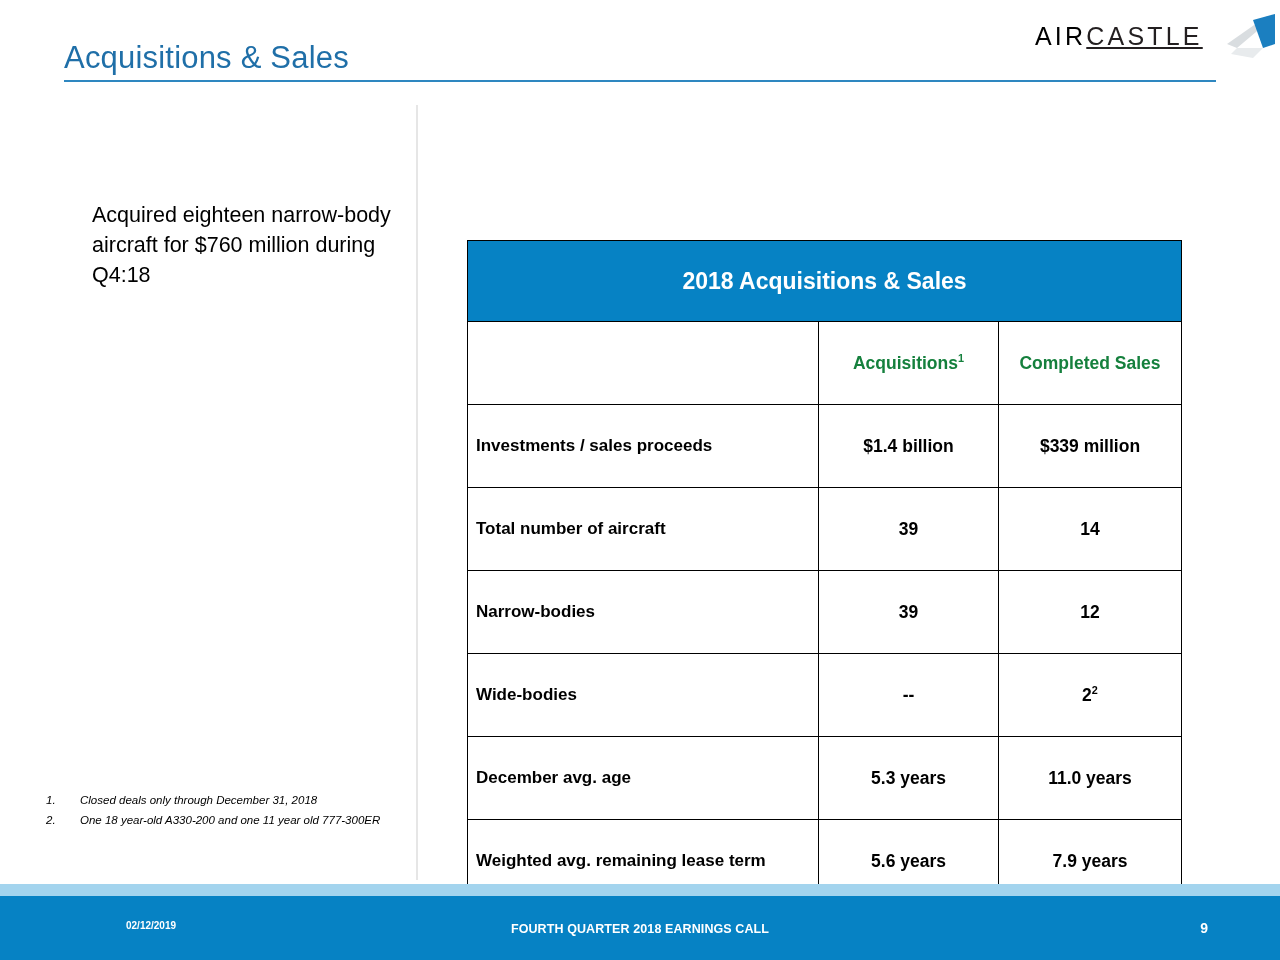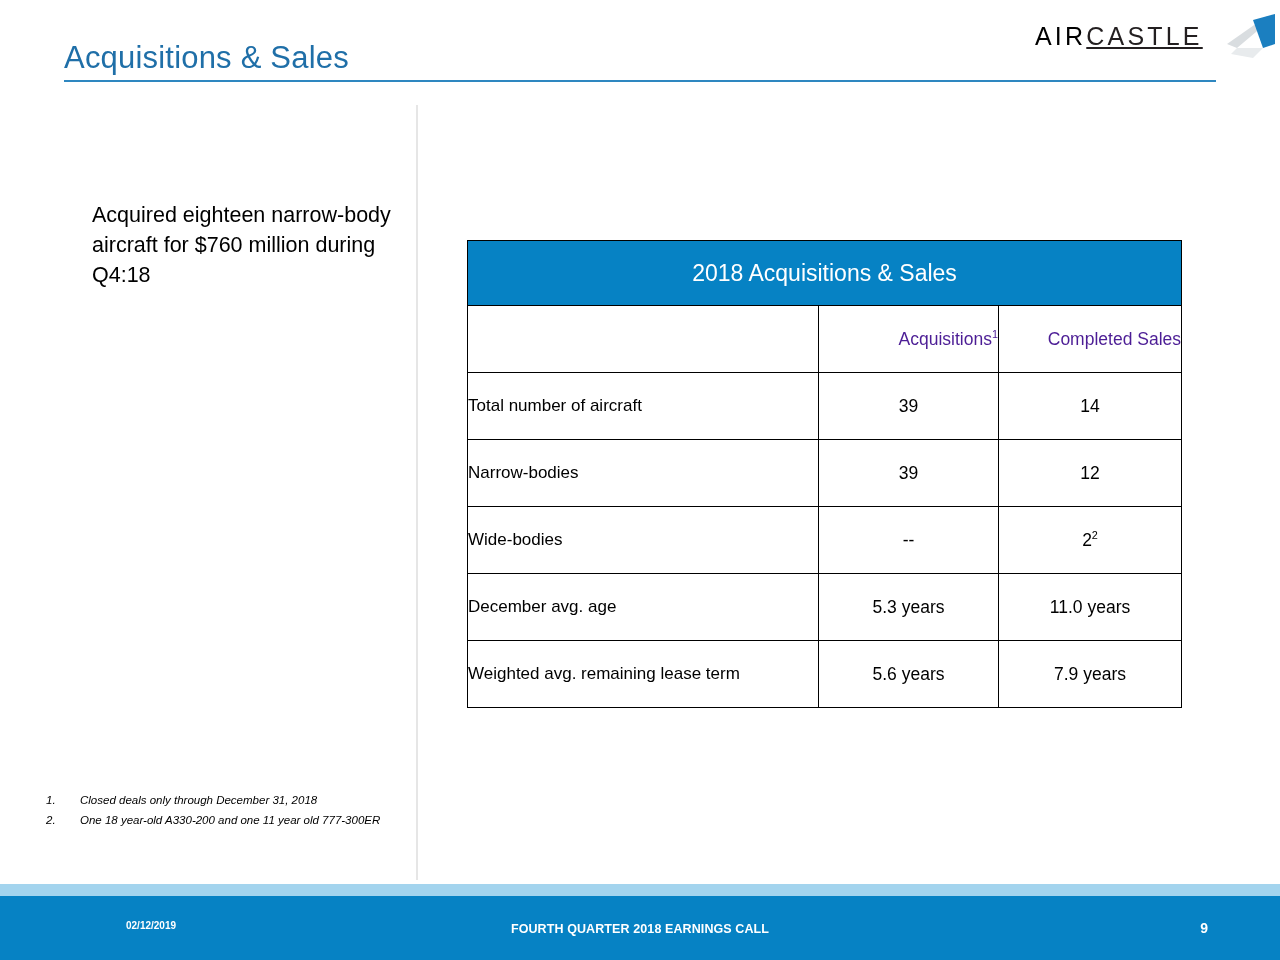--- a/index.html
+++ b/index.html
@@ -118,40 +118,40 @@
   #acq-sales-table {
     position: absolute;
     left: 467px;
     top: 240px;
     width: 714px;
     border-collapse: collapse;
     table-layout: fixed;
   }
   #acq-sales-table td, #acq-sales-table th {
     border: 1.6px solid #000000;
-    padding: 0;
-    font-weight: normal;
+    padding: 8px;
+    font-weight: bold;
   }
   #table-banner-cell {
     background: #0682C4;
     color: #ffffff;
     height: 64px;
     text-align: center;
     font-size: 23px;
     border-color: #0A5A88;
   }
   .col-label { width: 351px; }
   .col-acq   { width: 180px; }
   .col-sales { width: 183px; }
 
   .hdr-cell {
     height: 66px;
-    text-align: right;
+    text-align: center;
     font-size: 17.5px;
-    color: #4c1d95;
+    color: #15803d;
   }
   .hdr-blank { }
 
   .row-label {
     height: 66px;
     font-size: 17px;
     color: #000000;
     padding-left: 6px;
     vertical-align: middle;
   }
@@ -258,20 +258,25 @@
     <tr>
       <td id="table-banner-cell" colspan="3">2018 Acquisitions &amp; Sales</td>
     </tr>
     <tr>
       <td class="hdr-cell hdr-blank"></td>
       <td class="hdr-cell"><span>Acquisitions</span><sup>1</sup></td>
       <td class="hdr-cell">Completed Sales</td>
     </tr>
 
     <tr>
+      <td class="row-label">Investments / sales proceeds</td>
+      <td class="row-value">$1.4 billion</td>
+      <td class="row-value">$339 million</td>
+    </tr>
+    <tr>
       <td class="row-label">Total number of aircraft</td>
       <td class="row-value num-high">39</td>
       <td class="row-value num-high">14</td>
     </tr>
     <tr>
       <td class="row-label">Narrow-bodies</td>
       <td class="row-value num-high">39</td>
       <td class="row-value num-high">12</td>
     </tr>
     <tr>

